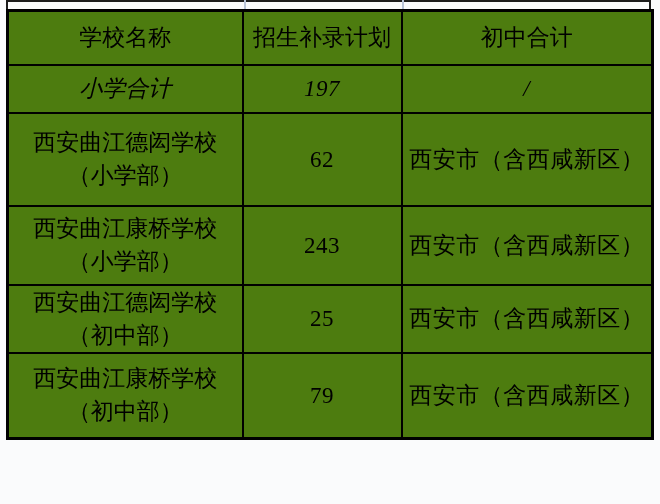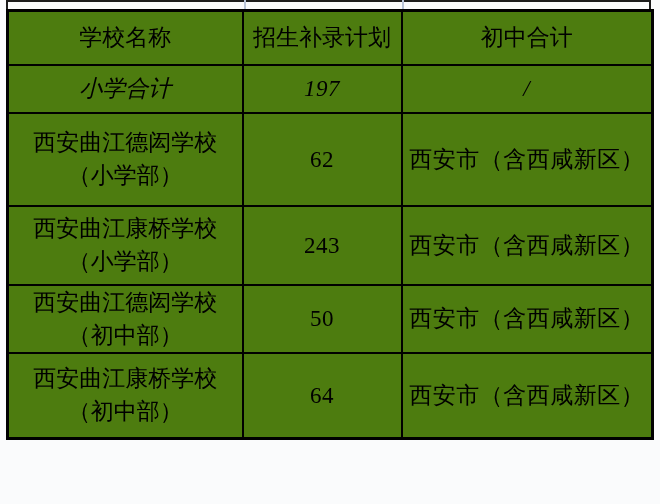--- a/index.html
+++ b/index.html
@@ -139,28 +139,28 @@
     <td class="cell-plan">243</td>
     <td class="cell-scope">西安市（含西咸新区）</td>
   </tr>
 
 
   <tr>
     <td class="cell-name">
       <span class="l1">西安曲江德闳学校</span>
       <span class="l2">（初中部）</span>
     </td>
-    <td class="cell-plan">50</td>
+    <td class="cell-plan">25</td>
     <td class="cell-scope">西安市（含西咸新区）</td>
   </tr>
 
   <tr>
     <td class="cell-name">
       <span class="l1">西安曲江康桥学校</span>
       <span class="l2">（初中部）</span>
     </td>
-    <td class="cell-plan">64</td>
+    <td class="cell-plan">79</td>
     <td class="cell-scope">西安市（含西咸新区）</td>
   </tr>
 </tbody>
   </table>
 
 </div>
 
 </body></html>

